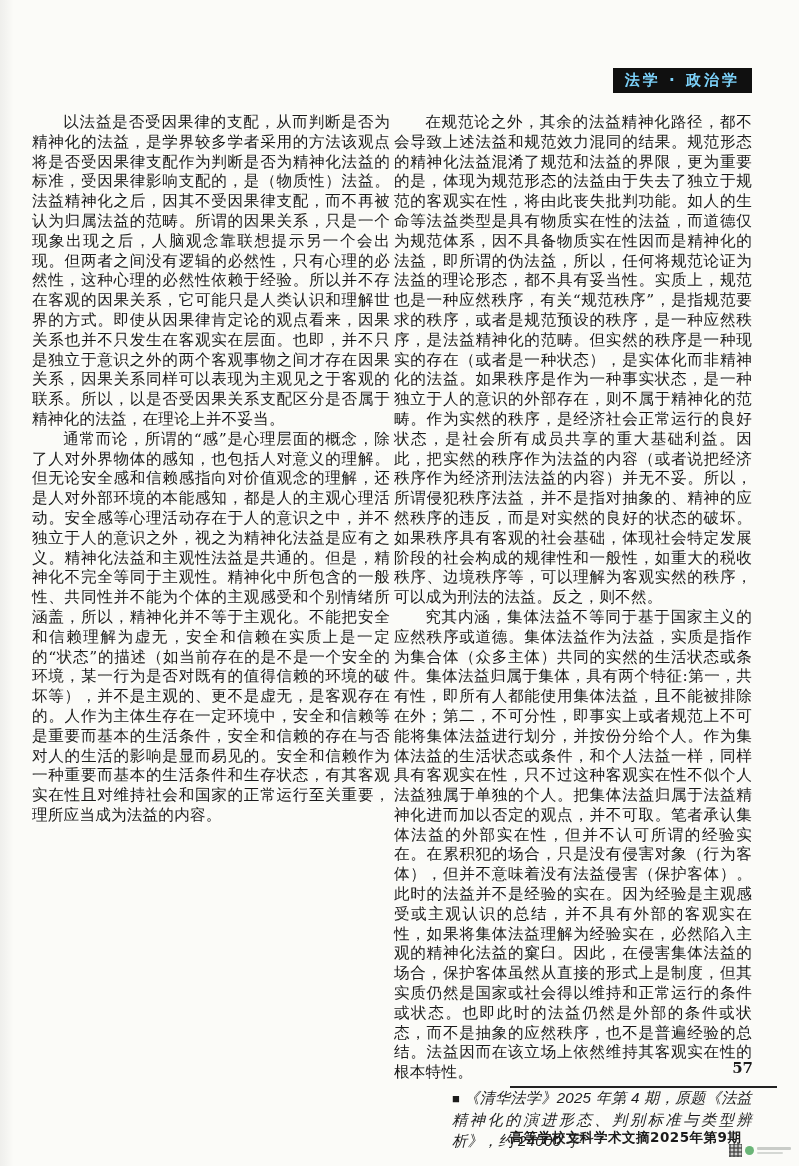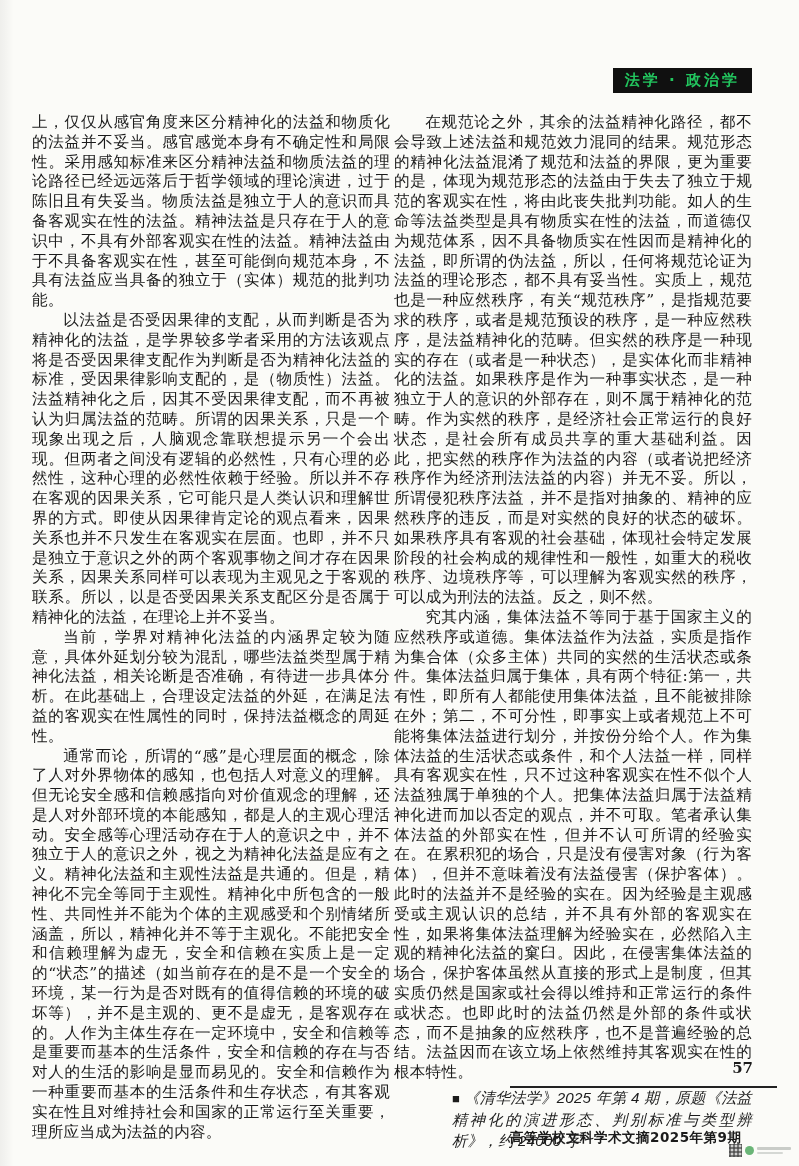--- a/index.html
+++ b/index.html
@@ -25,21 +25,21 @@
     left: 0; top: 0; bottom: 0;
     width: 14px;
     background: linear-gradient(to right, rgba(0,0,0,0.05), rgba(0,0,0,0));
     pointer-events: none;
   }
   .header-tag {
     position: absolute;
     top: 68px;
     right: 47px;
     background: #101010;
-    color: #22c55e;
+    color: #7dd3fc;
     font-family: "DejaVu Sans", "Liberation Sans", sans-serif;
     font-weight: bold;
     font-size: 15px;
     letter-spacing: 3px;
     padding: 3px 12px 4px 12px;
     line-height: 1.2;
   }
   .column {
     position: absolute;
     top: 113px;
@@ -127,23 +127,21 @@
   .wm-line.short { width: 26px; height: 2px; background: #c9cdc9; }
 </style>
 </head>
 <body>
 
 <div class="page">
 
   <div class="header-tag">法学 · 政治学</div>
 
   <div class="column column-left">
-    <p class="no-indent">上，仅仅从感官角度来区分精神化的法益和物质化的法益并不妥当。感官感觉本身有不确定性和局限性。采用感知标准来区分精神法益和物质法益的理论路径已经远远落后于哲学领域的理论演进，过于陈旧且有失妥当。物质法益是独立于人的意识而具备客观实在性的法益。精神法益是只存在于人的意识中，不具有外部客观实在性的法益。精神法益由于不具备客观实在性，甚至可能倒向规范本身，不具有法益应当具备的独立于（实体）规范的批判功能。</p>
     <p>以法益是否受因果律的支配，从而判断是否为精神化的法益，是学界较多学者采用的方法该观点将是否受因果律支配作为判断是否为精神化法益的标准，受因果律影响支配的，是（物质性）法益。法益精神化之后，因其不受因果律支配，而不再被认为归属法益的范畴。所谓的因果关系，只是一个现象出现之后，人脑观念靠联想提示另一个会出现。但两者之间没有逻辑的必然性，只有心理的必然性，这种心理的必然性依赖于经验。所以并不存在客观的因果关系，它可能只是人类认识和理解世界的方式。即使从因果律肯定论的观点看来，因果关系也并不只发生在客观实在层面。也即，并不只是独立于意识之外的两个客观事物之间才存在因果关系，因果关系同样可以表现为主观见之于客观的联系。所以，以是否受因果关系支配区分是否属于精神化的法益，在理论上并不妥当。</p>
-    <p>当前，学界对精神化法益的内涵界定较为随意，具体外延划分较为混乱，哪些法益类型属于精神化法益，相关论断是否准确，有待进一步具体分析。在此基础上，合理设定法益的外延，在满足法益的客观实在性属性的同时，保持法益概念的周延性。</p>
     <p>通常而论，所谓的“感”是心理层面的概念，除了人对外界物体的感知，也包括人对意义的理解。但无论安全感和信赖感指向对价值观念的理解，还是人对外部环境的本能感知，都是人的主观心理活动。安全感等心理活动存在于人的意识之中，并不独立于人的意识之外，视之为精神化法益是应有之义。精神化法益和主观性法益是共通的。但是，精神化不完全等同于主观性。精神化中所包含的一般性、共同性并不能为个体的主观感受和个别情绪所涵盖，所以，精神化并不等于主观化。不能把安全和信赖理解为虚无，安全和信赖在实质上是一定的“状态”的描述（如当前存在的是不是一个安全的环境，某一行为是否对既有的值得信赖的环境的破坏等），并不是主观的、更不是虚无，是客观存在的。人作为主体生存在一定环境中，安全和信赖等是重要而基本的生活条件，安全和信赖的存在与否对人的生活的影响是显而易见的。安全和信赖作为一种重要而基本的生活条件和生存状态，有其客观实在性且对维持社会和国家的正常运行至关重要，理所应当成为法益的内容。</p>
   </div>
 
   <div class="column column-right">
     <p>在规范论之外，其余的法益精神化路径，都不会导致上述法益和规范效力混同的结果。规范形态的精神化法益混淆了规范和法益的界限，更为重要的是，体现为规范形态的法益由于失去了独立于规范的客观实在性，将由此丧失批判功能。如人的生命等法益类型是具有物质实在性的法益，而道德仅为规范体系，因不具备物质实在性因而是精神化的法益，即所谓的伪法益，所以，任何将规范论证为法益的理论形态，都不具有妥当性。实质上，规范也是一种应然秩序，有关“规范秩序”，是指规范要求的秩序，或者是规范预设的秩序，是一种应然秩序，是法益精神化的范畴。但实然的秩序是一种现实的存在（或者是一种状态），是实体化而非精神化的法益。如果秩序是作为一种事实状态，是一种独立于人的意识的外部存在，则不属于精神化的范畴。作为实然的秩序，是经济社会正常运行的良好状态，是社会所有成员共享的重大基础利益。因此，把实然的秩序作为法益的内容（或者说把经济秩序作为经济刑法法益的内容）并无不妥。所以，所谓侵犯秩序法益，并不是指对抽象的、精神的应然秩序的违反，而是对实然的良好的状态的破坏。如果秩序具有客观的社会基础，体现社会特定发展阶段的社会构成的规律性和一般性，如重大的税收秩序、边境秩序等，可以理解为客观实然的秩序，可以成为刑法的法益。反之，则不然。</p>
     <p>究其内涵，集体法益不等同于基于国家主义的应然秩序或道德。集体法益作为法益，实质是指作为集合体（众多主体）共同的实然的生活状态或条件。集体法益归属于集体，具有两个特征:第一，共有性，即所有人都能使用集体法益，且不能被排除在外；第二，不可分性，即事实上或者规范上不可能将集体法益进行划分，并按份分给个人。作为集体法益的生活状态或条件，和个人法益一样，同样具有客观实在性，只不过这种客观实在性不似个人法益独属于单独的个人。把集体法益归属于法益精神化进而加以否定的观点，并不可取。笔者承认集体法益的外部实在性，但并不认可所谓的经验实在。在累积犯的场合，只是没有侵害对象（行为客体），但并不意味着没有法益侵害（保护客体）。此时的法益并不是经验的实在。因为经验是主观感受或主观认识的总结，并不具有外部的客观实在性，如果将集体法益理解为经验实在，必然陷入主观的精神化法益的窠臼。因此，在侵害集体法益的场合，保护客体虽然从直接的形式上是制度，但其实质仍然是国家或社会得以维持和正常运行的条件或状态。也即此时的法益仍然是外部的条件或状态，而不是抽象的应然秩序，也不是普遍经验的总结。法益因而在该立场上依然维持其客观实在性的根本特性。</p>
     <div class="citation">
       <span class="square">■</span><span>《清华法学》2025 年第 4 期，原题《法益精神化的演进形态、判别标准与类型辨析》，约 24000 字</span>
     </div>
   </div>

